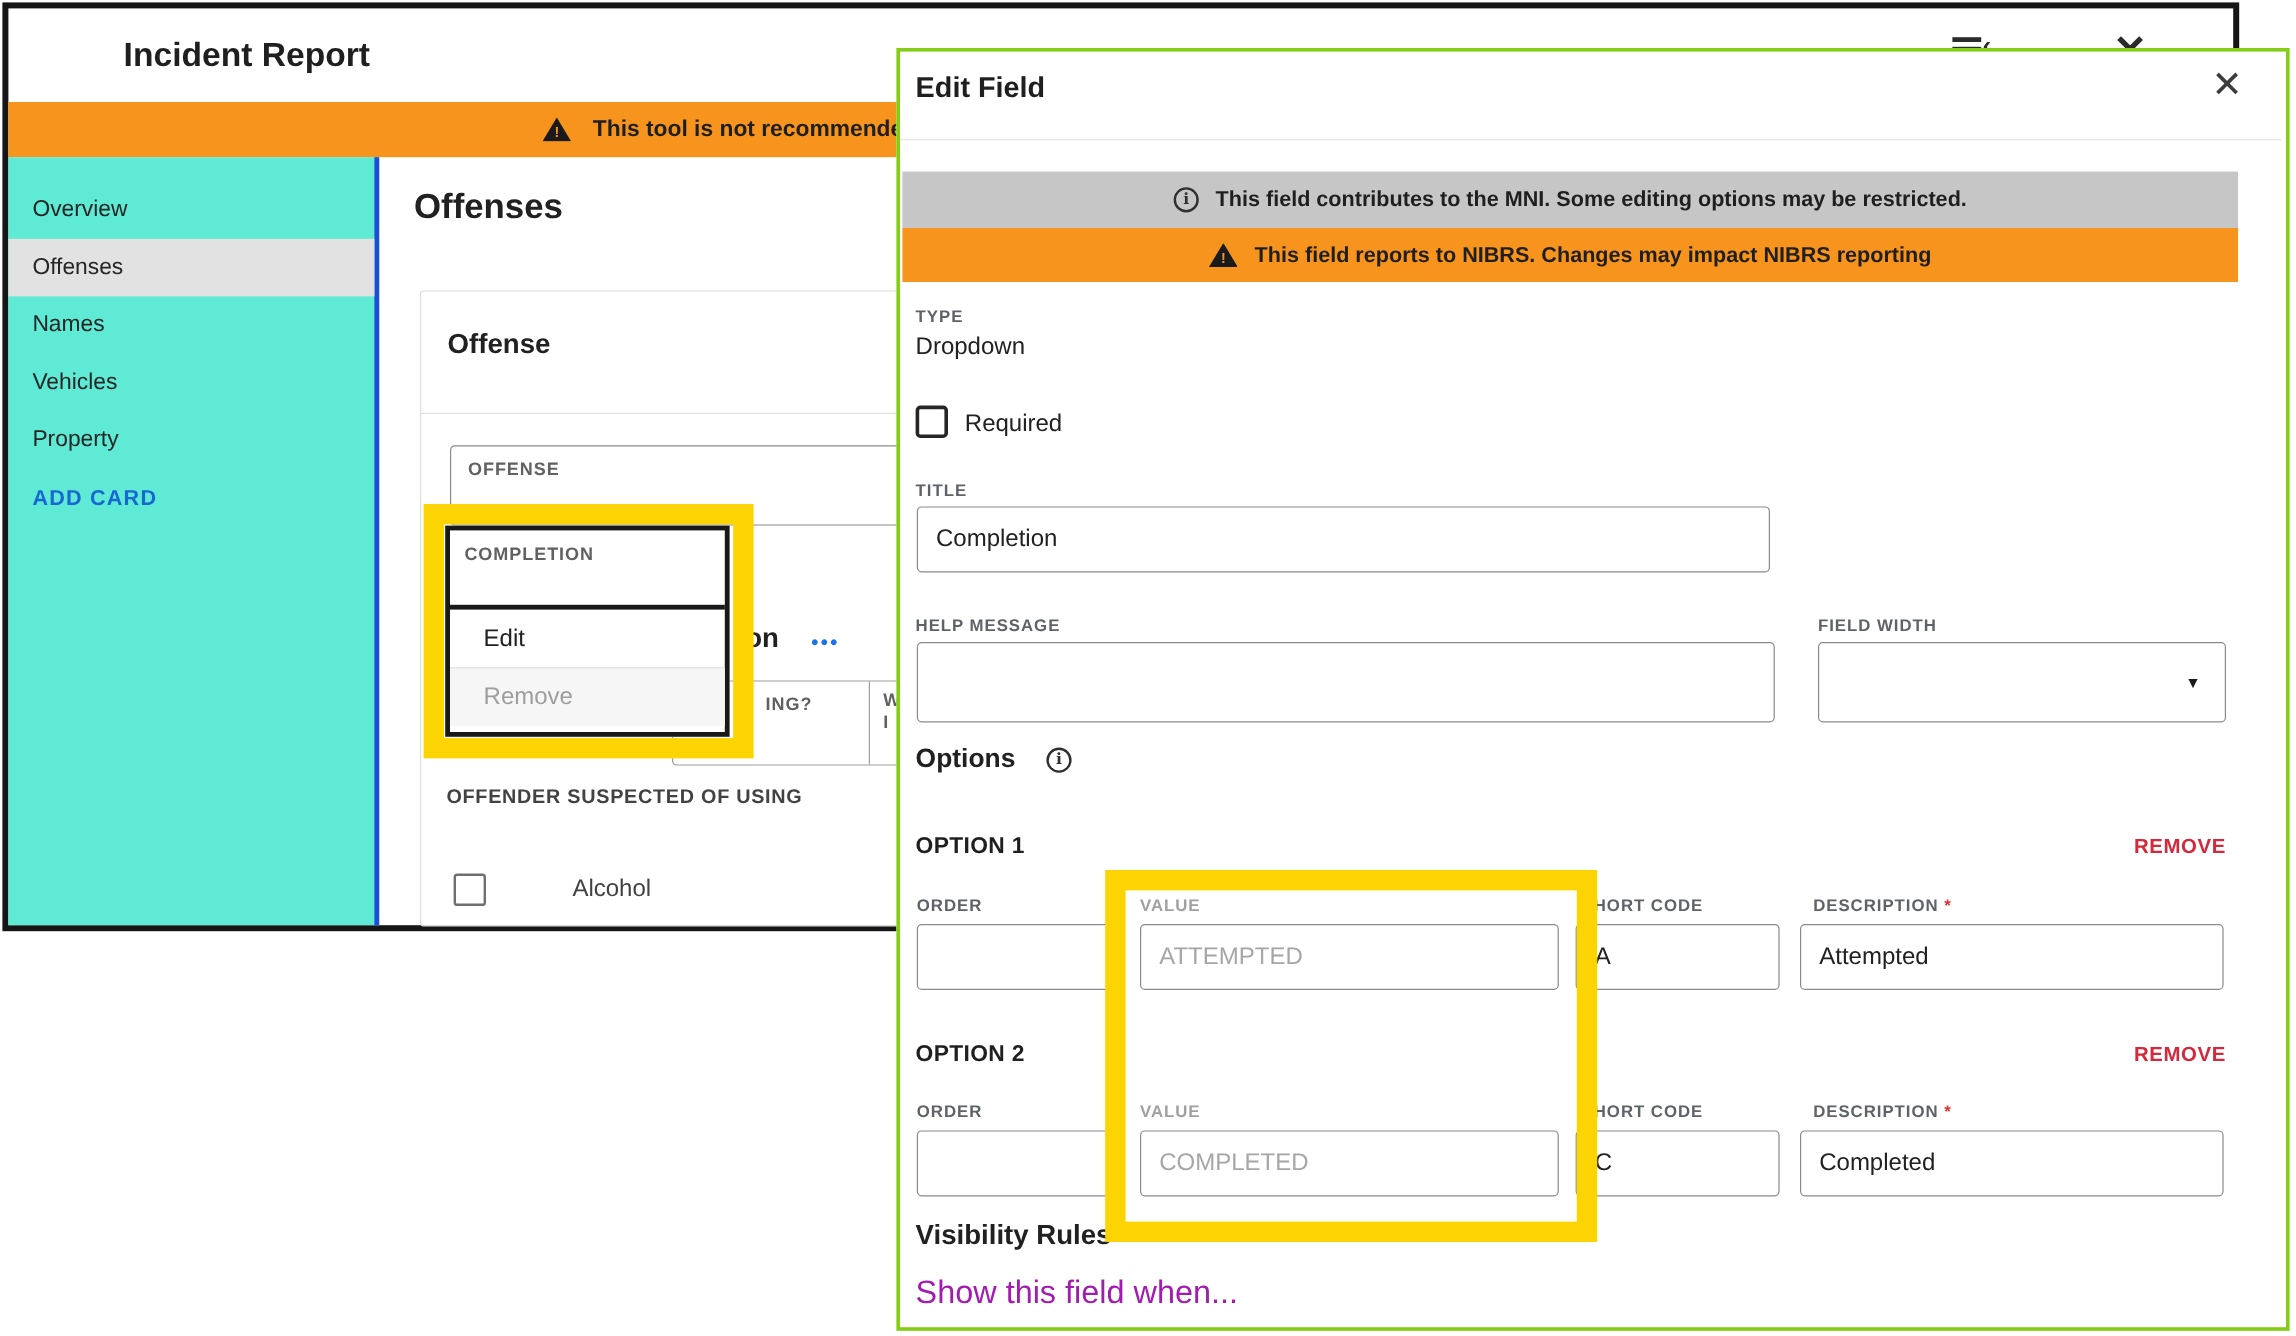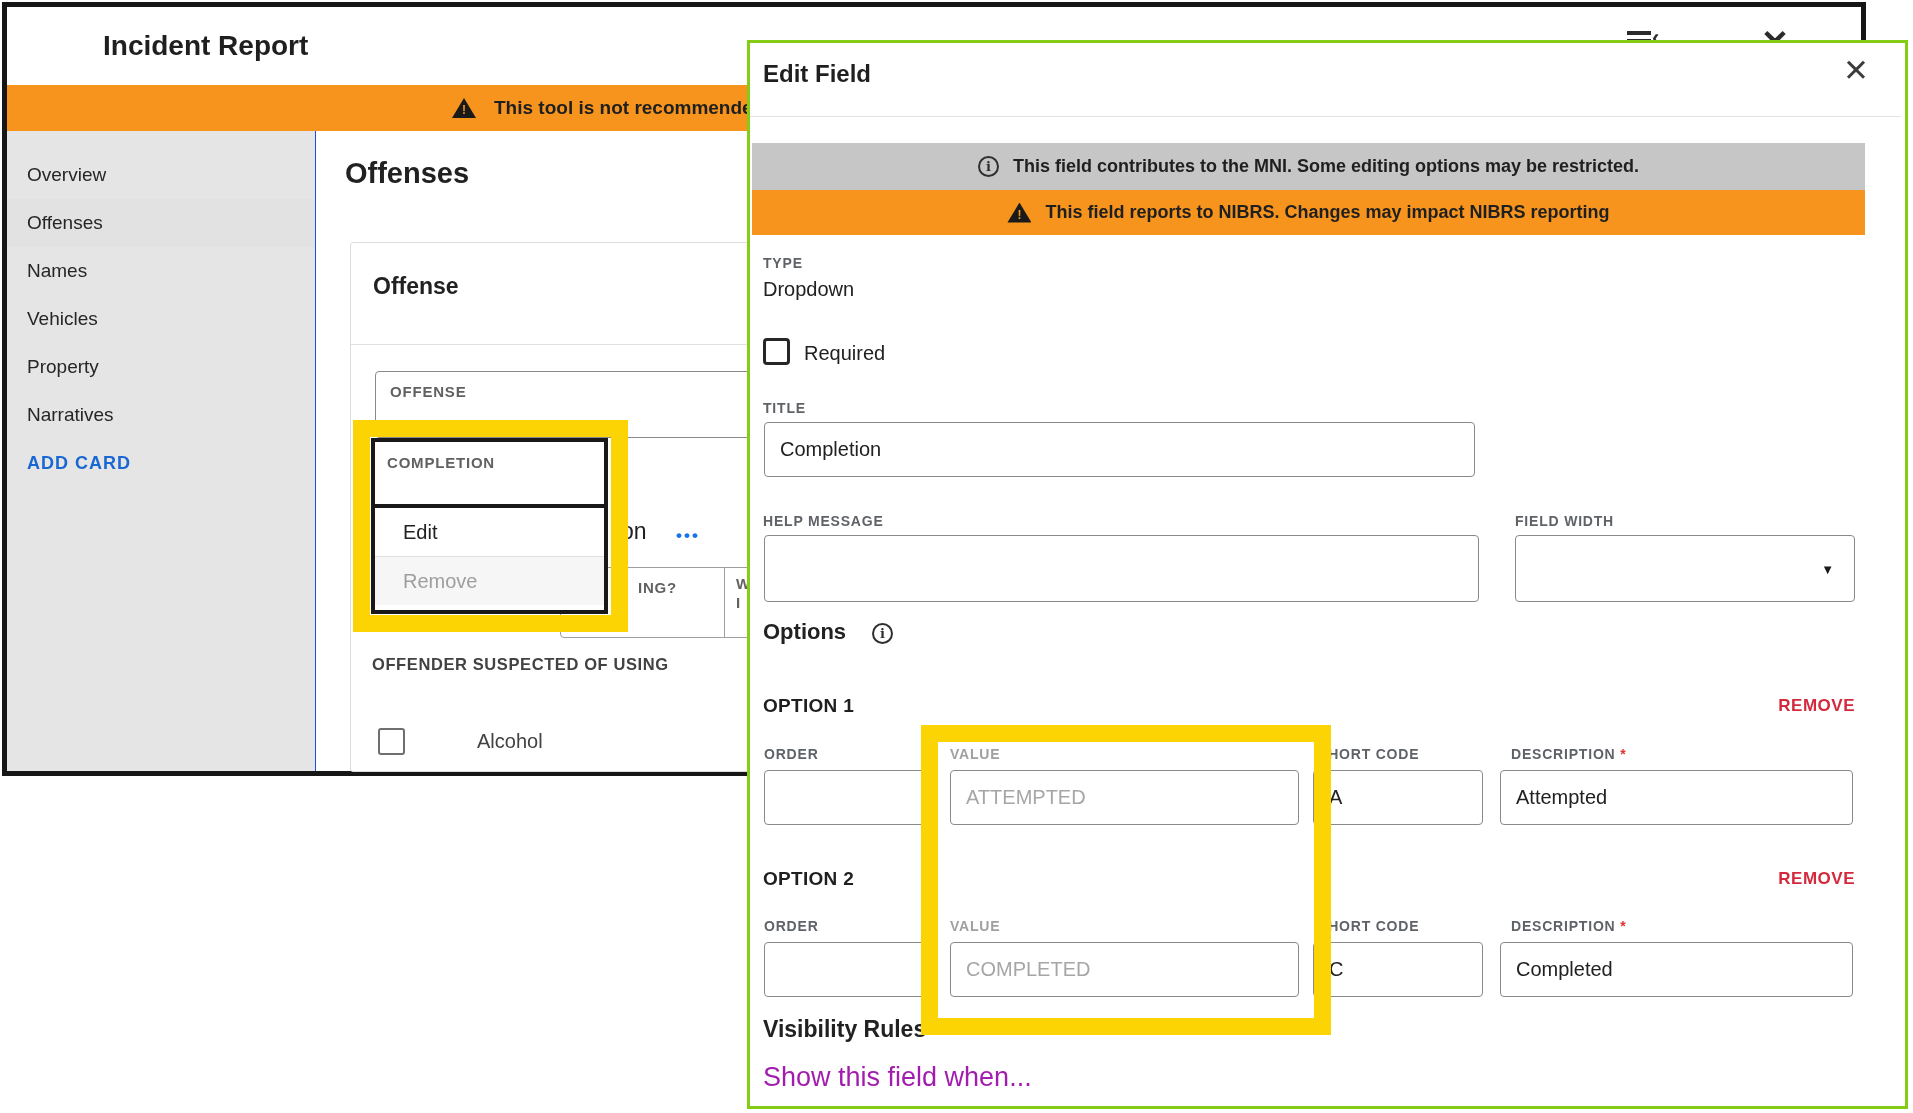--- a/index.html
+++ b/index.html
@@ -26,39 +26,39 @@
     position:absolute; left:0px; top:78px; width:1854px; height:46px;
     background:#f7941d; display:flex; align-items:center;
   }
   .warn-tri { position:relative; width:24px; height:20px; background:#1a1a1a;
     clip-path:polygon(50% 0, 100% 100%, 0 100%); flex:0 0 auto; }
   .warn-tri span { position:absolute; left:0; right:0; bottom:1px; text-align:center;
     font-size:12px; font-weight:bold; color:#f7941d; }
   .win-banner .txt { font-size:19px; font-weight:bold; color:#1f1f1f; margin-left:18px; }
 
   .sidebar { position:absolute; left:0; top:124px; width:309px; height:640px;
-    background:#e5e5e5; border-right:1px solid #1d4ed8; }
+    background:#5eead4; border-right:4px solid #1d4ed8; }
   .side-item { height:48px; line-height:48px; padding-left:20px; font-size:19px; color:#262626; cursor:pointer; }
   .side-item.active { background:#e2e2e2; }
   .add-card { height:48px; line-height:48px; padding-left:20px; margin-top:0px;
     font-size:18px; font-weight:bold; color:#1967d2; letter-spacing:1px; cursor:pointer; }
 
   .page-title { position:absolute; left:338px; top:150px; font-size:29px; font-weight:bold; color:#212121; }
   .card { position:absolute; left:343px; top:235px; width:860px; height:530px;
     border:1px solid #dcdcdc; border-radius:3px; background:#fff; }
   .card-title { position:absolute; left:22px; top:30px; font-size:23px; font-weight:bold; color:#212121; }
   .card-divider { position:absolute; left:0; top:101px; width:100%; height:1px; background:#e0e0e0; }
 
   .field-box { position:absolute; border:1px solid #8a8a8a; border-radius:4px; background:#fff; }
   .field-lbl { font-size:15px; font-weight:bold; color:#616161; letter-spacing:0.8px; }
 
   .offense-field { left:24px; top:128px; width:726px; height:67px; }
   .offense-field .field-lbl { position:absolute; left:14px; top:11px; }
 
-  .frag-heading { position:absolute; left:614px; top:511px; font-size:23px; font-weight:normal; color:#212121; z-index:2; }
+  .frag-heading { position:absolute; left:614px; top:511px; font-size:23px; font-weight:bold; color:#212121; z-index:2; }
   .frag-dots { position:absolute; left:669px; top:519px; font-size:17px; font-weight:bold; color:#1a73e8; letter-spacing:2px; z-index:2; }
   .frag-fieldrow { position:absolute; left:553px; top:560px; width:193px; height:71px;
     border:1px solid #9e9e9e; border-radius:4px 4px 4px 4px; background:#fff; z-index:2; }
   .frag-fieldrow .vdiv { position:absolute; left:163px; top:0; width:1px; height:100%; background:#9e9e9e; }
   .frag-fieldrow .f1 { position:absolute; left:77px; top:11px; }
   .frag-fieldrow .f2 { position:absolute; left:175px; top:6px; line-height:19px; }
 
   .suspected-lbl { position:absolute; left:365px; top:648px; font-size:16.5px; font-weight:bold;
     color:#424242; letter-spacing:0.6px; z-index:2; }
   .alcohol-row { position:absolute; left:371px; top:721px; display:flex; align-items:center; gap:25px; z-index:2; }
@@ -146,21 +146,20 @@
       <div class="txt">This tool is not recommended f</div>
     </div>
 
     <div class="sidebar">
       <div style="height:20px"></div>
       <div class="side-item">Overview</div>
       <div class="side-item active">Offenses</div>
       <div class="side-item">Names</div>
       <div class="side-item">Vehicles</div>
       <div class="side-item">Property</div>
-      <div class="side-item">Narratives</div>
       <div class="add-card">ADD CARD</div>
     </div>
 
     <div class="page-title">Offenses</div>
 
     <div class="card">
       <div class="card-title">Offense</div>
       <div class="card-divider"></div>
       <div class="field-box offense-field">
         <span class="field-lbl">OFFENSE</span>

